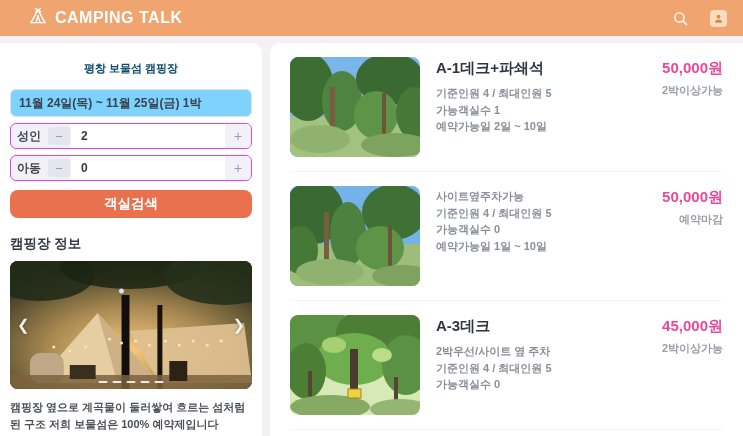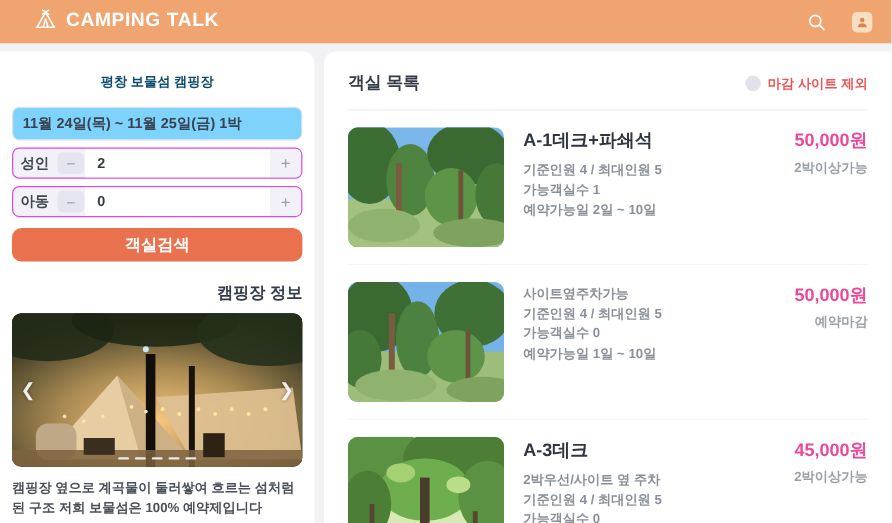--- a/index.html
+++ b/index.html
@@ -22,21 +22,21 @@
 
   
   .camp-title { text-align:center; font-size:11px; font-weight:bold; color:#0c4a6e; padding:8px 0 13px; }
   .date-field { height:28px; border:1px solid #dfe1e9; border-radius:6px; display:flex; align-items:center; padding:0 8px; font-size:12px; font-weight:bold; color:#3a4150; background:#7dd3fc; cursor:pointer; }
   .stepper { margin-top:6px; height:26px; border:1px solid #d946ef; border-radius:6px; background:#f1f1f7; display:flex; align-items:stretch; overflow:hidden; }
   .st-label { width:36px; display:flex; align-items:center; justify-content:center; font-size:12px; font-weight:bold; color:#3f4552; }
   .st-minus { width:22px; margin:3px 1px; background:#e4e5ee; border-radius:4px; border:none; display:flex; align-items:center; justify-content:center; color:#989dab; font-size:13px; cursor:pointer; }
   .st-value { flex:1; background:#fff; display:flex; align-items:center; padding-left:10px; font-size:12px; font-weight:bold; color:#333943; }
   .st-plus { width:26px; background:#f1f1f7; border:none; display:flex; align-items:center; justify-content:center; color:#989dab; font-size:14px; cursor:pointer; }
   .search-btn { margin-top:9px; width:100%; height:28px; border:none; border-radius:8px; background:#e9714d; color:#fff; font-size:13.5px; font-weight:bold; font-family:inherit; cursor:pointer; }
-  .info-title { margin:17px 0 8px; font-size:13.5px; font-weight:bold; color:#343b48;text-align:right; }
+  .info-title { margin:17px 0 8px; font-size:13.5px; font-weight:bold; color:#343b48; }
   .carousel { position:relative; height:128px; border-radius:8px; overflow:hidden; background:#20251a; }
   .carousel svg { display:block; width:100%; height:100%; }
   .car-arrow { position:absolute; top:50%; transform:translateY(-50%); color:rgba(255,255,255,.9); font-size:15px; font-weight:bold; cursor:pointer; text-shadow:0 0 3px rgba(0,0,0,.4); }
   .car-prev { left:7px; } .car-next { right:7px; }
   .car-dots { position:absolute; bottom:6px; left:50%; transform:translateX(-50%); display:flex; gap:5px; }
   .car-dot { width:9px; height:2px; background:rgba(255,255,255,.85); border-radius:1px; cursor:pointer; }
   .camp-desc { margin-top:10px; font-size:11px; font-weight:bold; color:#4a5058; line-height:1.55; }
 
   
   .main-head { display:flex; align-items:center; justify-content:space-between; padding:17px 0 13px; border-bottom:1px solid #f0f0f2; }
@@ -163,27 +163,20 @@
           <span class="car-dot"></span>
         </div>
       </div>
 
       <div class="camp-desc">캠핑장 옆으로 계곡물이 둘러쌓여 흐르는 섬처럼 된 구조 저희 보물섬은 100% 예약제입니다</div>
 
       
     </div>
 
     <div class="card-right">
-      <div class="main-head">
-        <span class="main-title">객실 목록</span>
-        <div class="filter">
-          <span class="filter-circle"></span>
-          <span class="filter-label">마감 사이트 제외</span>
-        </div>
-      </div>
 
       <div class="room-item">
         <div class="room-thumb">
           <svg viewBox="0 0 130 100" preserveAspectRatio="none">
             <rect width="130" height="100" fill="#79b7ea"></rect>
             <rect y="60" width="130" height="40" fill="#a3c27f"></rect>
             <ellipse cx="18" cy="30" rx="26" ry="34" fill="#3c6d33"></ellipse>
             <ellipse cx="52" cy="44" rx="20" ry="30" fill="#4f8440"></ellipse>
             <ellipse cx="100" cy="22" rx="34" ry="26" fill="#3a6a31"></ellipse>
             <ellipse cx="86" cy="58" rx="22" ry="24" fill="#5d9448"></ellipse>

